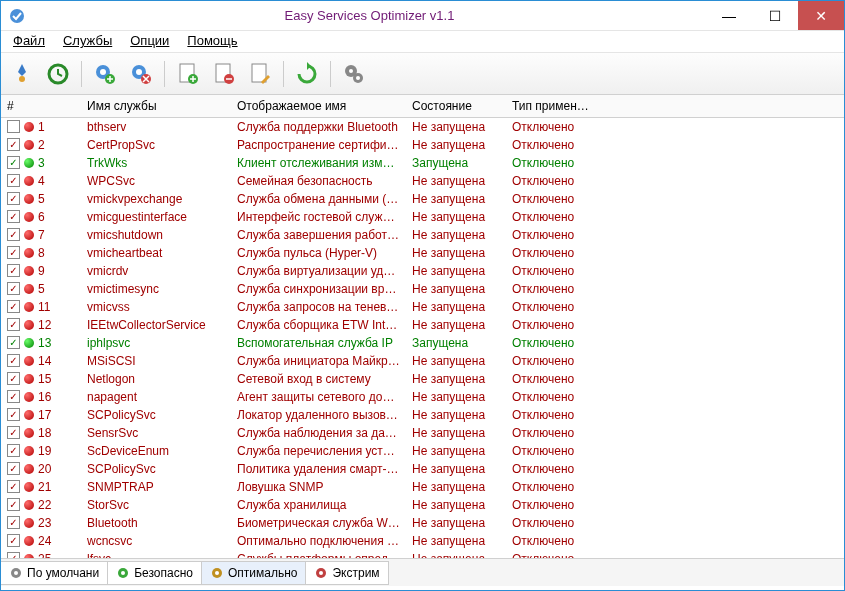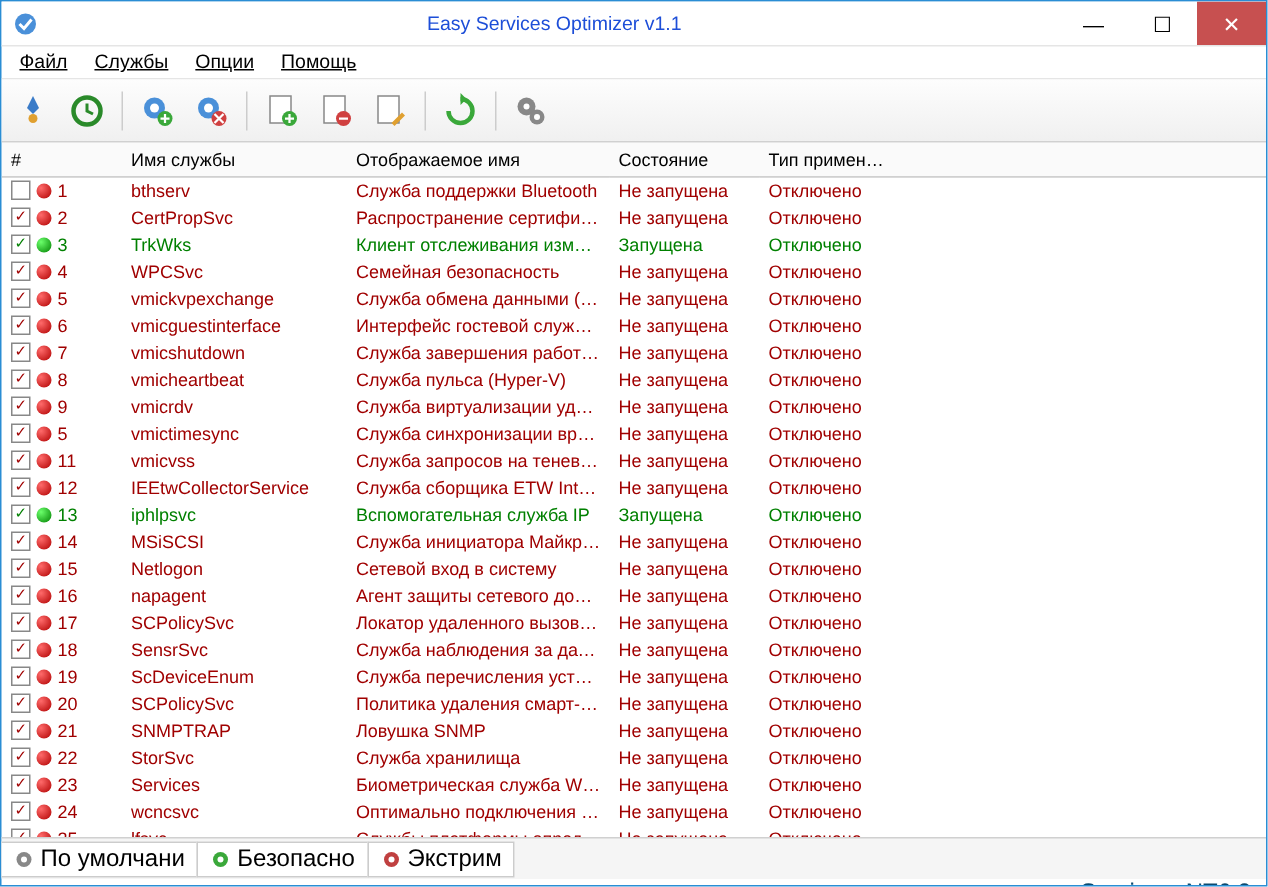--- a/index.html
+++ b/index.html
@@ -1,19 +1,19 @@
 <!DOCTYPE html>
 <html><head>
 <meta charset="utf-8">
 <style>
 * { box-sizing: border-box; margin: 0; padding: 0; }
 body { font-family: "Segoe UI", Tahoma, sans-serif; font-size: 12px; background: #fff; color: #000; width: 845px; height: 591px; overflow: hidden; border: 1px solid #2a8dd4; }
 .titlebar { height: 30px; background: #fff; display: flex; align-items: center; border-bottom: 1px solid #e5e5e5; }
 .titlebar .app-icon { width: 16px; height: 16px; margin: 0 8px; }
-.titlebar .title { flex: 1; text-align: center; font-size: 13px; color: #1d4ed8; }
+.titlebar .title { flex: 1; text-align: center; font-size: 13px; color: #701a75; }
 .window-controls { display: flex; height: 100%; }
 .window-btn { width: 46px; display: flex; align-items: center; justify-content: center; font-size: 14px; }
 .window-btn.close { background: #c75050; color: #fff; }
 .menubar { height: 22px; display: flex; align-items: flex-start; padding: 0 4px; gap: 2px; border-bottom: 1px solid #e5e5e5; text-decoration: underline; }
 .menu-item { padding: 2px 8px; font-size: 13px; cursor: default; }
 .toolbar { height: 42px; display: flex; align-items: center; padding: 0 6px; gap: 6px; border-bottom: 1px solid #d0d0d0; background: linear-gradient(#fdfdfd,#f0f0f0); }
 .tb-btn { width: 30px; height: 30px; display: flex; align-items: center; justify-content: center; }
 .tb-sep { width: 1px; height: 26px; background: #ccc; margin: 0 2px; }
 .table-wrap { position: relative; height: 463px; overflow-y: auto; overflow-x: hidden; }
 .table { width: 100%; border-collapse: collapse; table-layout: fixed; }
@@ -24,21 +24,21 @@
 .col-disp { width: 175px; }
 .col-state { width: 100px; }
 .col-apply { width: 340px; }
 .row-red td { color: #a00000; }
 .row-green td { color: #008000; }
 .num-cell { display: flex; align-items: center; gap: 4px; }
 .chk { width: 13px; height: 13px; border: 1px solid #888; background: #fff; display: inline-flex; align-items: center; justify-content: center; font-size: 10px; line-height: 1; }
 .dot { width: 10px; height: 10px; border-radius: 50%; display: inline-block; }
 .dot.red { background: radial-gradient(circle at 30% 30%, #ff6b6b, #b00000); }
 .dot.green { background: radial-gradient(circle at 30% 30%, #6bff6b, #008000); }
-.statusbar { height: 28px; border-top: 1px solid #d0d0d0; display: flex; align-items: center; background: #f5f5f5; font-size: 16px; }
+.statusbar { height: 28px; border-top: 1px solid #d0d0d0; display: flex; align-items: center; background: #f5f5f5; font-size: 12px; }
 .profile-tab { display: flex; align-items: center; gap: 4px; padding: 4px 8px; border: 1px solid #ccc; background: #fff; margin-left: -1px; height: 24px; }
 .profile-tab.active { background: #e8f0fb; }
 .gear { width: 14px; height: 14px; }
 .status-text { margin-left: auto; margin-right: 10px; color: #0c4a6e; margin-top: 47px; }
 </style>
 </head>
 <body>
 
 <div class="titlebar">
   <svg class="app-icon" viewBox="0 0 16 16">
@@ -428,21 +428,21 @@
           <td class="col-apply">Отключено</td>
         </tr>
         <tr class="row-red">
           <td class="col-num">
             <div class="num-cell">
               <span class="chk">✓</span>
               <span class="dot red"></span>
               <span>23</span>
             </div>
           </td>
-          <td class="col-name">Services</td>
+          <td class="col-name">Bluetooth</td>
           <td class="col-disp">Биометрическая служба Wind…</td>
           <td class="col-state">Не запущена</td>
           <td class="col-apply">Отключено</td>
         </tr>
         <tr class="row-red">
           <td class="col-num">
             <div class="num-cell">
               <span class="chk">✓</span>
               <span class="dot red"></span>
               <span>24</span>
@@ -478,20 +478,27 @@
       </svg>
     <span>По умолчани</span>
   </div>
   <div class="profile-tab">
     <svg class="gear" viewBox="0 0 14 14">
         <circle cx="7" cy="7" r="5" fill="#3aa83a"></circle>
         <circle cx="7" cy="7" r="2" fill="#fff"></circle>
       </svg>
     <span>Безопасно</span>
   </div>
+  <div class="profile-tab active">
+    <svg class="gear" viewBox="0 0 14 14">
+        <circle cx="7" cy="7" r="5" fill="#c09020"></circle>
+        <circle cx="7" cy="7" r="2" fill="#fff"></circle>
+      </svg>
+    <span>Оптимально</span>
+  </div>
   <div class="profile-tab">
     <svg class="gear" viewBox="0 0 14 14">
         <circle cx="7" cy="7" r="5" fill="#c04040"></circle>
         <circle cx="7" cy="7" r="2" fill="#fff"></circle>
       </svg>
     <span>Экстрим</span>
   </div>
   <div class="status-text">Services_NT6.3</div>
 </div>
 

